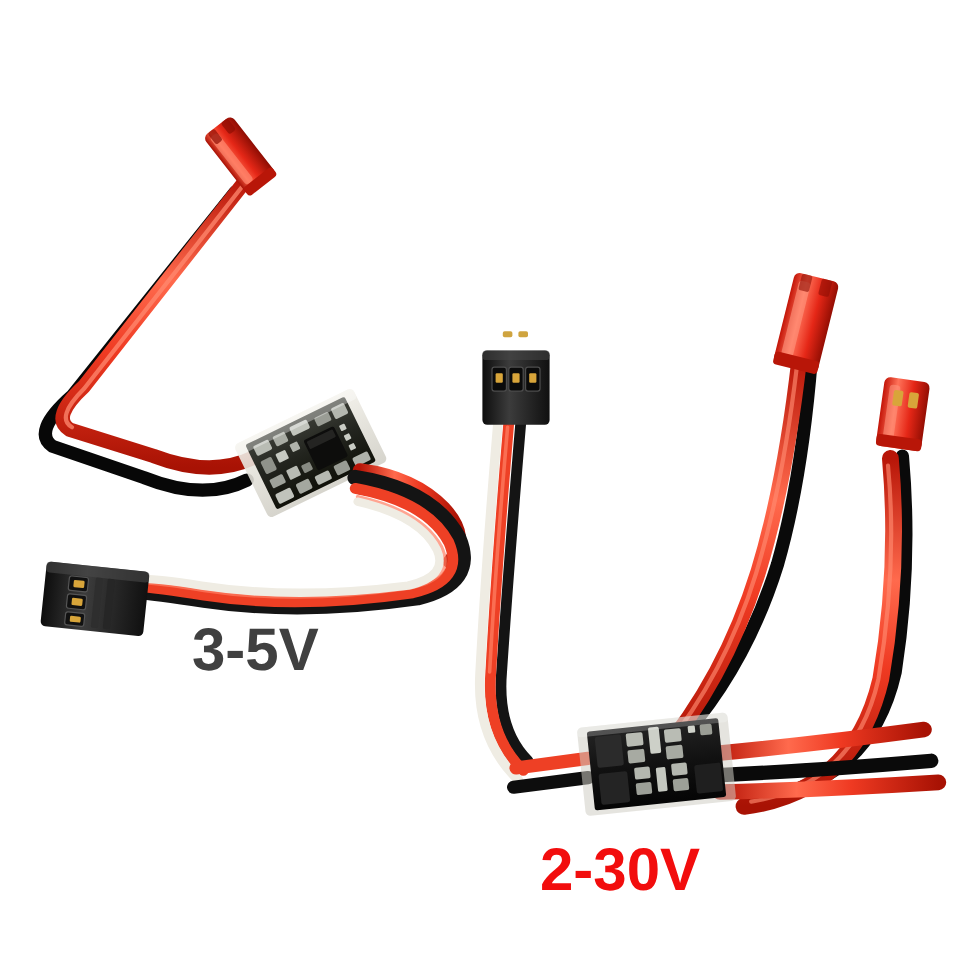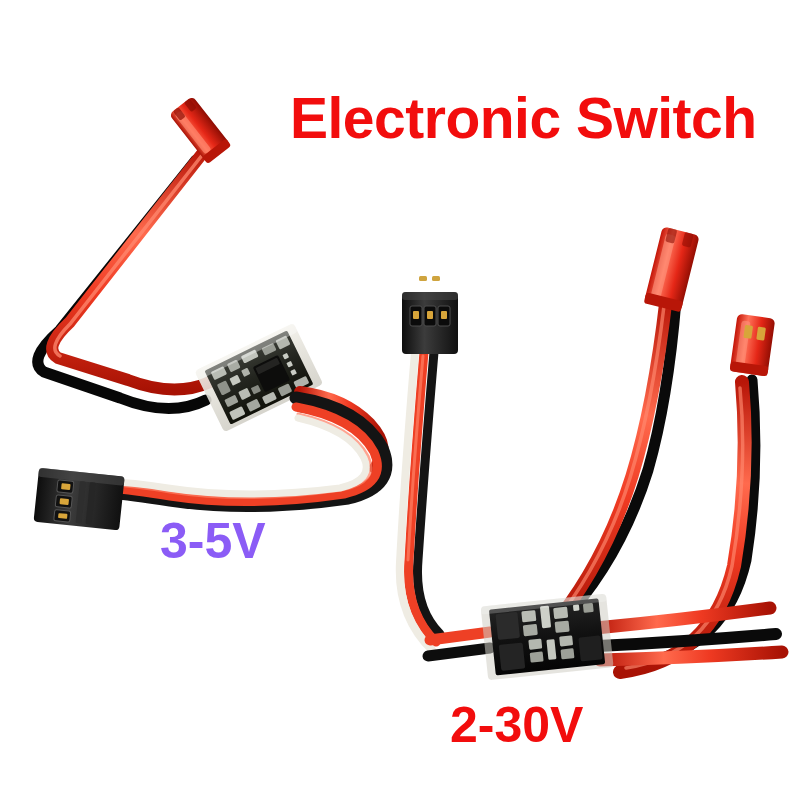--- a/index.html
+++ b/index.html
@@ -281,18 +281,17 @@
         <rect x="559" y="638" width="13" height="10" rx="1.5" fill="#b4b7af"></rect>
         <rect x="559" y="651" width="13" height="10" rx="1.5" fill="#9da098"></rect>
         <rect x="578" y="641" width="22" height="24" rx="2" fill="#1f1f1f"></rect>
 
         <rect x="484" y="600" width="126" height="8" rx="3" fill="#ffffff" opacity="0.22"></rect>
       </g>
     </g>
   </svg>
 
   <div class="text-layer">
-    <div class="lbl" id="title-text" style="color: rgb(242, 13, 13);">Electronic Switch</div>
-    <div class="lbl" id="label-left-text" style="color: #8b5cf6;">3-5V</div>
+    <div class="lbl" id="label-left-text" style="color: #404040;">3-5V</div>
     <div class="lbl" id="label-right-text" style="color: rgb(242, 13, 13);">2-30V</div>
   </div>
 
 </div>
 
 </body></html>

